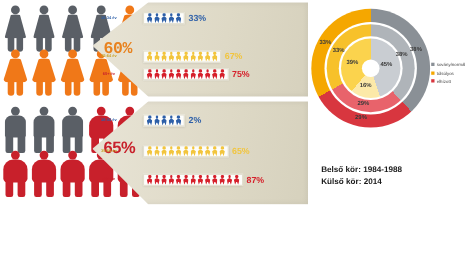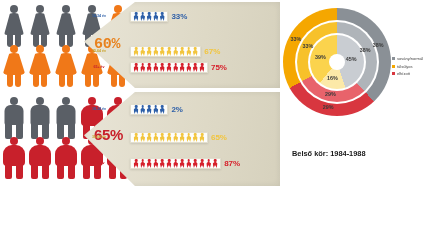--- a/index.html
+++ b/index.html
@@ -514,15 +514,16 @@
         <span>túlsúlyos</span>
       </div>
       <div class="lgrow">
         <span class="lgsw" style="background: rgb(216, 54, 63);"></span>
         <span>elhízott</span>
       </div>
     </div>
 
   <div class="caption">
     <div>Belső kör: 1984-1988</div>
+    <div>Külső kör: 2014</div>
   </div>
 
 </div>
 
 </body></html>

